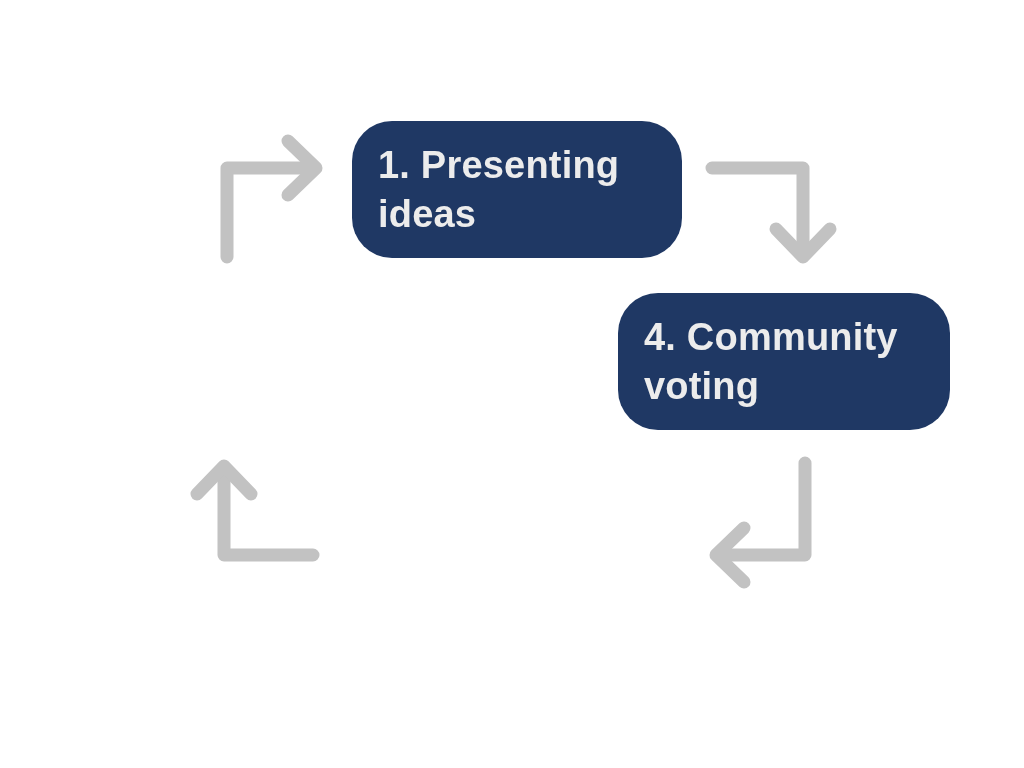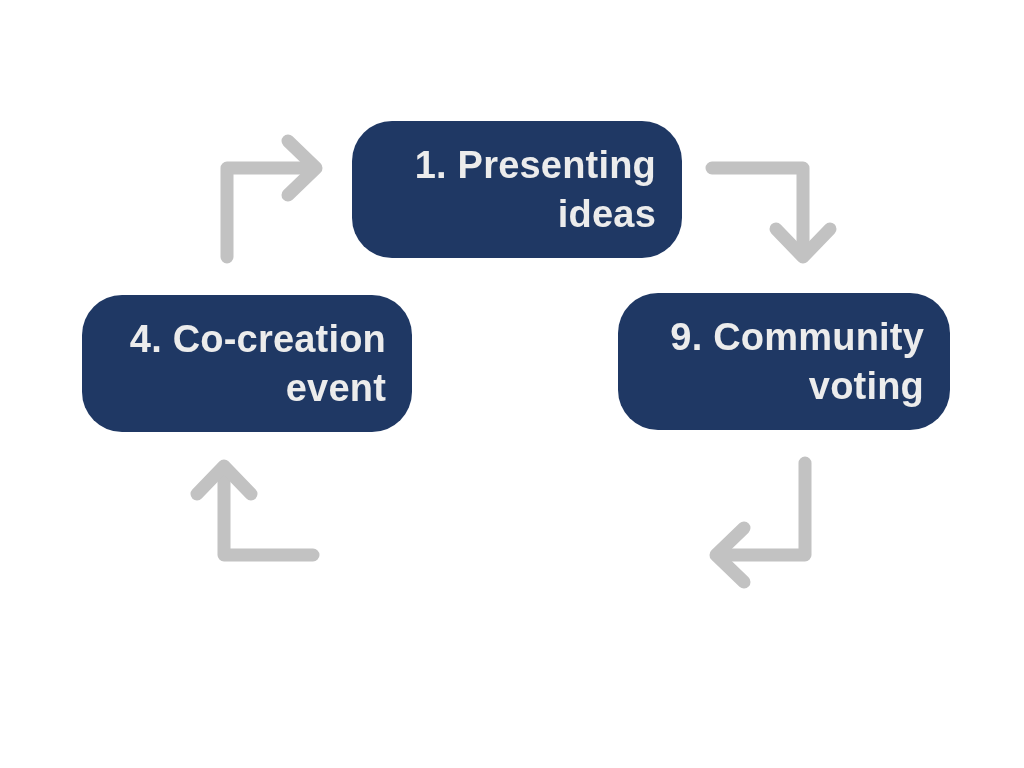--- a/index.html
+++ b/index.html
@@ -17,21 +17,21 @@
   }
   .step-box {
     position: absolute;
     width: 330px;
     height: 137px;
     background: var(--box-fill, #1f3864);
     border-radius: 40px;
     display: flex;
     align-items: center;
     justify-content: center;
-    text-align: right;
+    text-align: left;
     box-sizing: border-box;
     padding: 3px 26px;
   }
   .step-label {
     color: var(--box-text, #ececec);
     font-size: 38px;
     font-weight: bold;
     line-height: 1.28;
     letter-spacing: 0.2px;
   }
@@ -77,21 +77,18 @@
       <polyline points="227,257 227,168 306,168"></polyline>
       <polyline points="288,141 316,168 288,195"></polyline>
     </g>
   </svg>
 
   <div class="step-box" id="box-step-1">
     <span class="step-label">1. Presenting ideas</span>
   </div>
 
   <div class="step-box" id="box-step-2">
-    <span class="step-label">9. Community voting</span>
+    <span class="step-label">4. Community voting</span>
   </div>
 
 
-  <div class="step-box" id="box-step-4">
-    <span class="step-label">4. Co-creation event</span>
-  </div>
 
 </div>
 
 </body></html>

